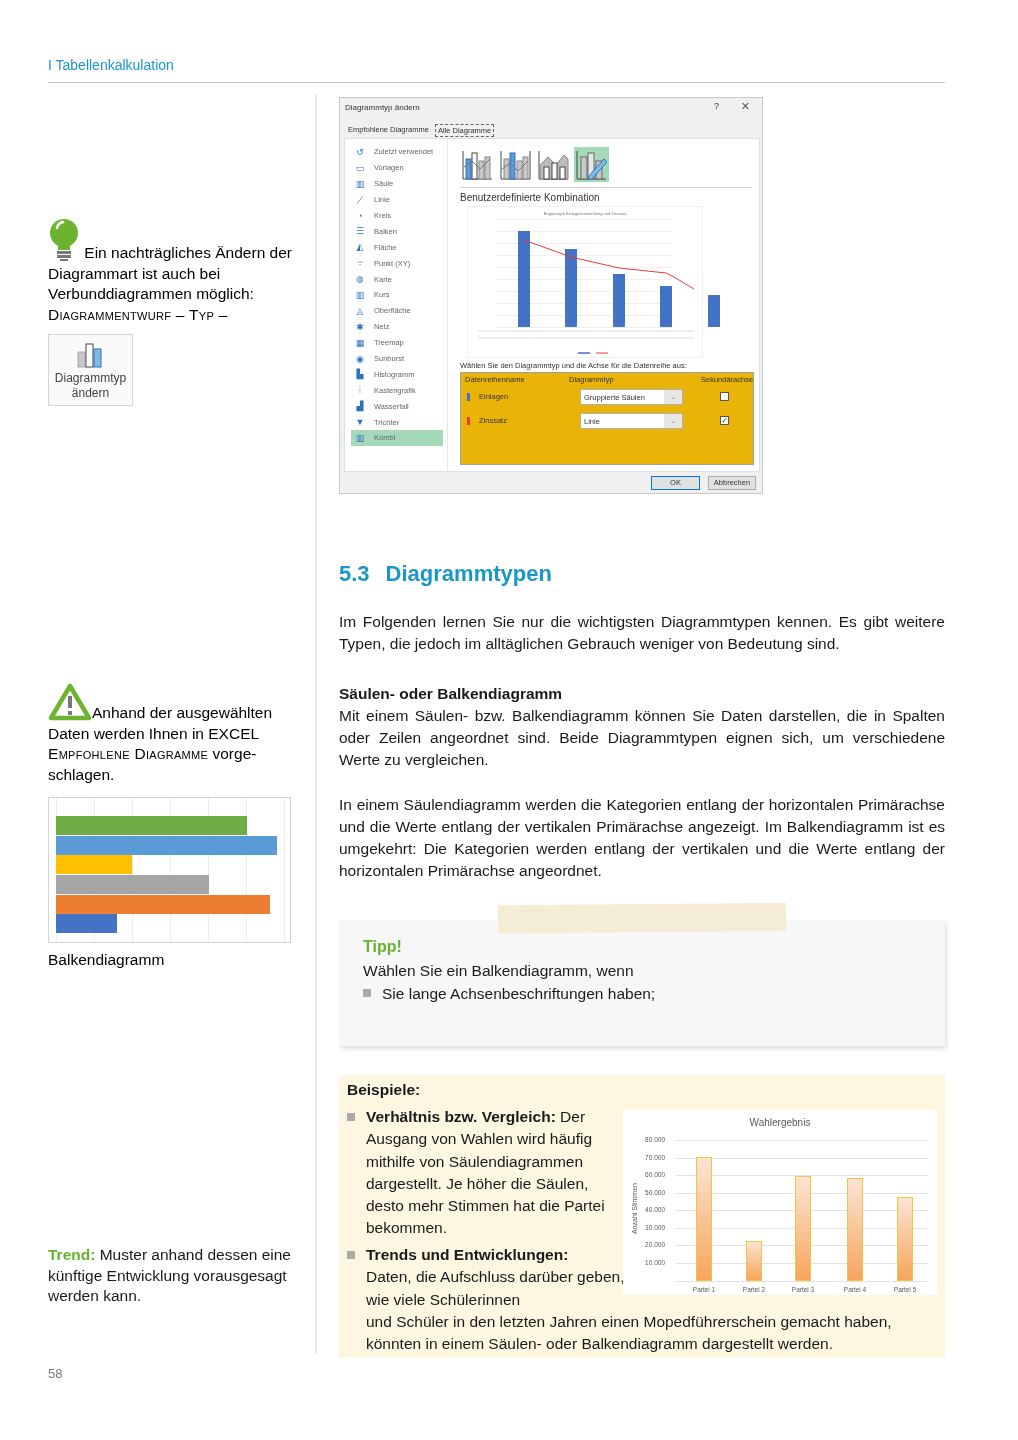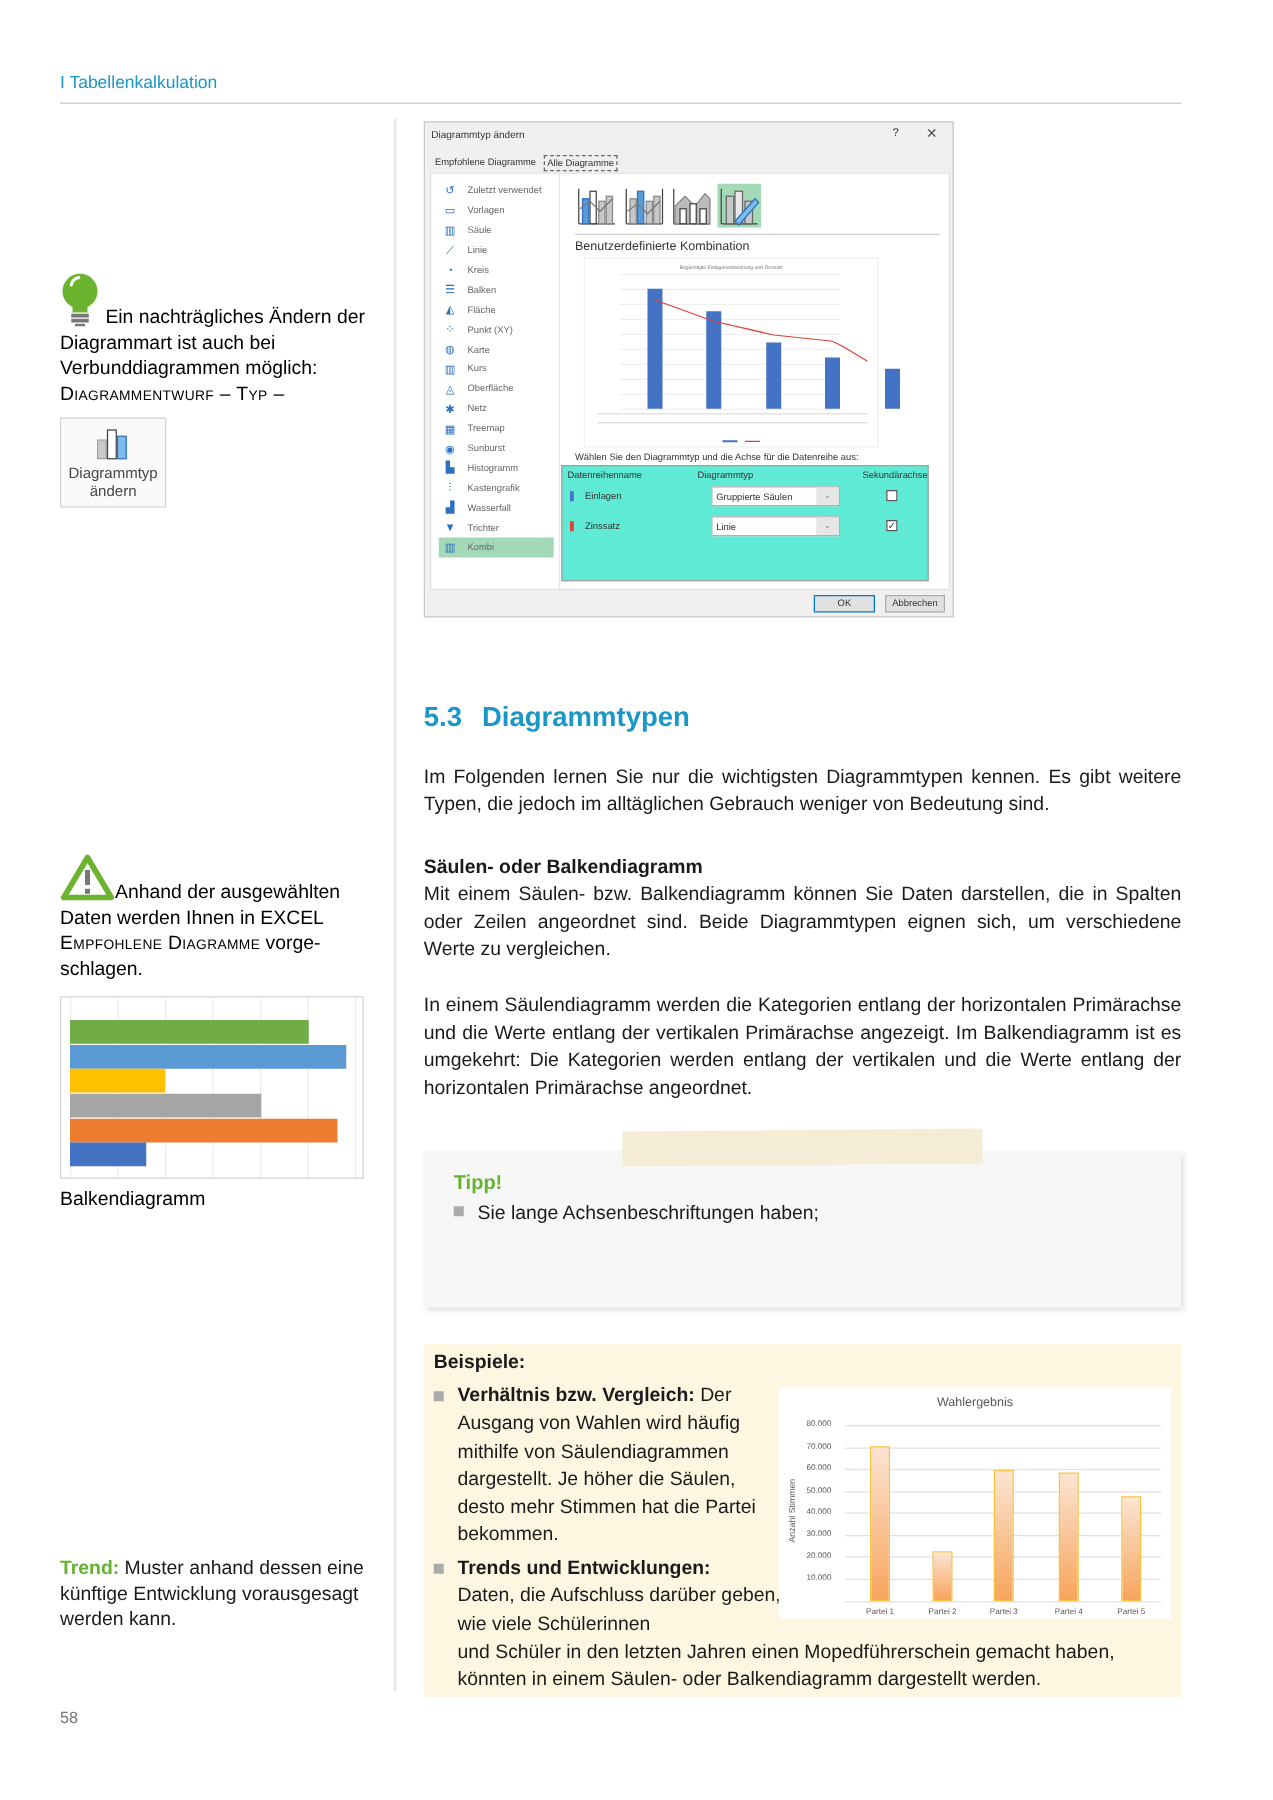--- a/index.html
+++ b/index.html
@@ -39,21 +39,21 @@
   .dlg-icons { position: absolute; left: 115px; top: 8px; display: flex; gap: 3px; }
   .ct-icon { width: 35px; height: 35px; position: relative; }
   .ct-icon.sel { background: #a4d9b7; }
   .dlg-hr { position: absolute; left: 115px; top: 48px; width: 292px; height: 1px; background: #cfcfcf; }
   .dlg-sub { position: absolute; left: 115px; top: 53px; font-size: 10px; color: #333; }
   .preview { position: absolute; left: 122px; top: 67px; width: 236px; height: 152px; background: #fff; border: 1px solid #f0f0f0; }
   .preview .ttl { position: absolute; left: 0; right: 0; top: 4px; text-align: center; font-size: 4px; color: #777; }
   .preview .gl { position: absolute; left: 28px; right: 30px; height: 1px; background: #efefef; }
   .preview .col { position: absolute; width: 12px; background: #4472c4; }
   .dlg-instr { position: absolute; left: 115px; top: 222px; font-size: 7.5px; color: #333; }
-  .series-box { position: absolute; left: 104px; top: 233px; width: 294px; height: 93px; border: 1px solid #a0a0a0; background: #5eead4; }
+  .series-box { position: absolute; left: 115px; top: 233px; width: 294px; height: 93px; border: 1px solid #a0a0a0; background: #eab308; }
   .series-hdr { position: absolute; top: 2px; font-size: 7.5px; color: #333; }
   .series-row { position: absolute; left: 0; width: 100%; height: 16px; }
   .series-row .sw { position: absolute; left: 6px; top: 4px; width: 3px; height: 8px; }
   .series-row .nm { position: absolute; left: 18px; top: 3px; font-size: 7.5px; }
   .series-row .sel { position: absolute; left: 119px; top: 0; width: 103px; height: 16px; border: 1px solid #b0b0b0; background: #fff; font-size: 7.5px; padding: 3px 3px; }
   .series-row .sel .arr { position: absolute; right: 0; top: 0; width: 18px; height: 14px; background: #e6e6e6; color: #888; text-align: center; font-size: 7px; line-height: 14px; }
   .series-row .cb { position: absolute; left: 259px; top: 3px; width: 9px; height: 9px; border: 1px solid #555; background: #fff; font-size: 8px; line-height: 8px; text-align: center; color: #333; }
   .dlg-btn { position: absolute; top: 378px; height: 14px; font-size: 7.5px; text-align: center; line-height: 12px; background: #e1e1e1; border: 1px solid #adadad; }
   .dlg-btn.ok { left: 311px; width: 49px; border: 1px solid #0078d7; }
   .dlg-btn.cancel { left: 368px; width: 48px; }
@@ -330,20 +330,21 @@
 
 <div class="abs section-title"><span class="num">5.3</span><span>Diagrammtypen</span></div>
 <div class="abs para" style="top:611px;">Im Folgenden lernen Sie nur die wichtigsten Diagrammtypen kennen. Es gibt weite­re Typen, die jedoch im alltäglichen Gebrauch weniger von Bedeutung sind.</div>
 <div class="abs para bold" style="top:683px;">Säulen- oder Balkendiagramm</div>
 <div class="abs para" style="top:705px;">Mit einem Säulen- bzw. Balkendiagramm können Sie Daten darstellen, die in Spal­ten oder Zeilen angeordnet sind. Beide Diagrammtypen eignen sich, um verschie­dene Werte zu vergleichen.</div>
 <div class="abs para" style="top:794px;">In einem Säulendiagramm werden die Kategorien entlang der horizontalen Primär­achse und die Werte entlang der vertikalen Primärachse angezeigt. Im Balkendia­gramm ist es umgekehrt: Die Kategorien werden entlang der vertikalen und die Werte entlang der horizontalen Primärachse angeordnet.</div>
 
 <div class="abs tip">
   <div class="tip-title">Tipp!</div>
   <div class="tip-text">
+    <div>Wählen Sie ein Balkendiagramm, wenn</div>
     <div><span class="bullet"></span><span>Sie lange Achsenbeschriftungen haben;</span></div>
   </div>
 </div>
 <div class="abs tape"></div>
 
 <div class="abs examples">
   <div class="ex-head">Beispiele:</div>
   <div class="ex-item" style="top:31px;">
     <span class="bullet"></span>
     <div class="txt"><span class="bold">Verhältnis bzw. Vergleich:</span><span> Der Ausgang von Wahlen wird häufig mithilfe von Säulendiagrammen dargestellt. Je höher die Säulen, desto mehr Stimmen hat die Partei bekommen.</span></div>

